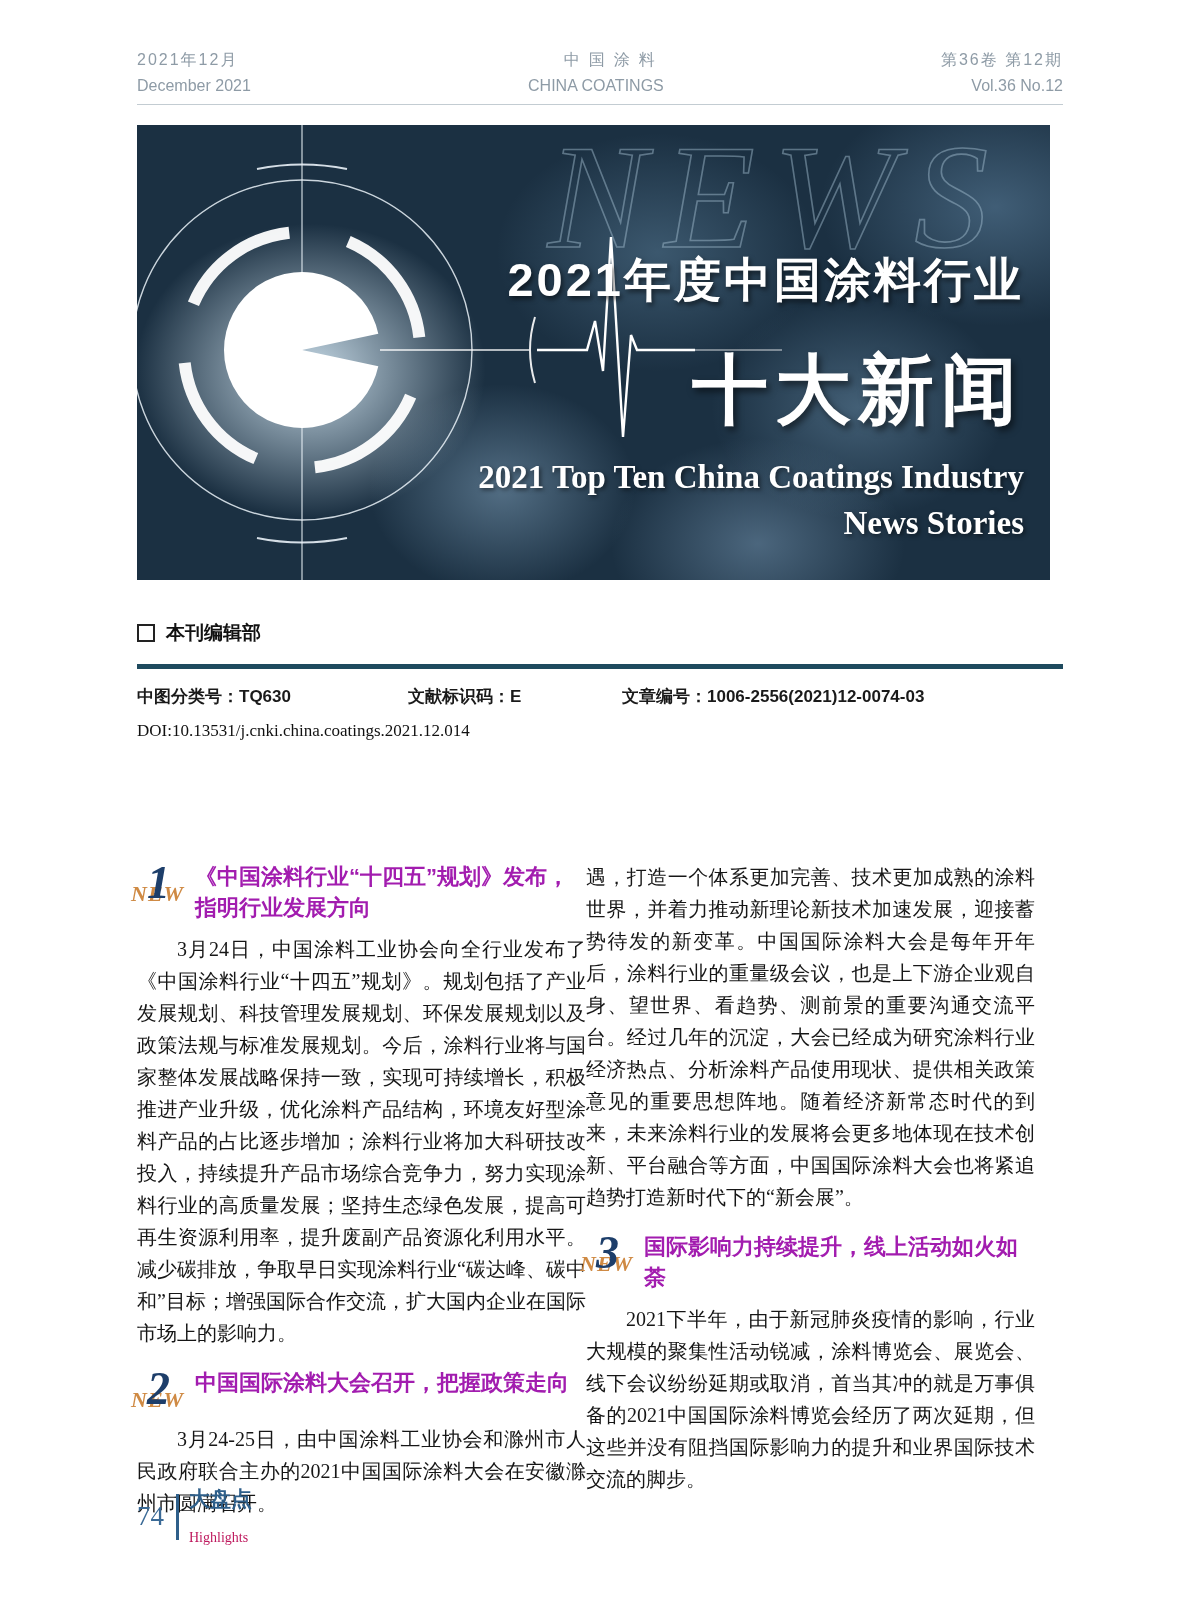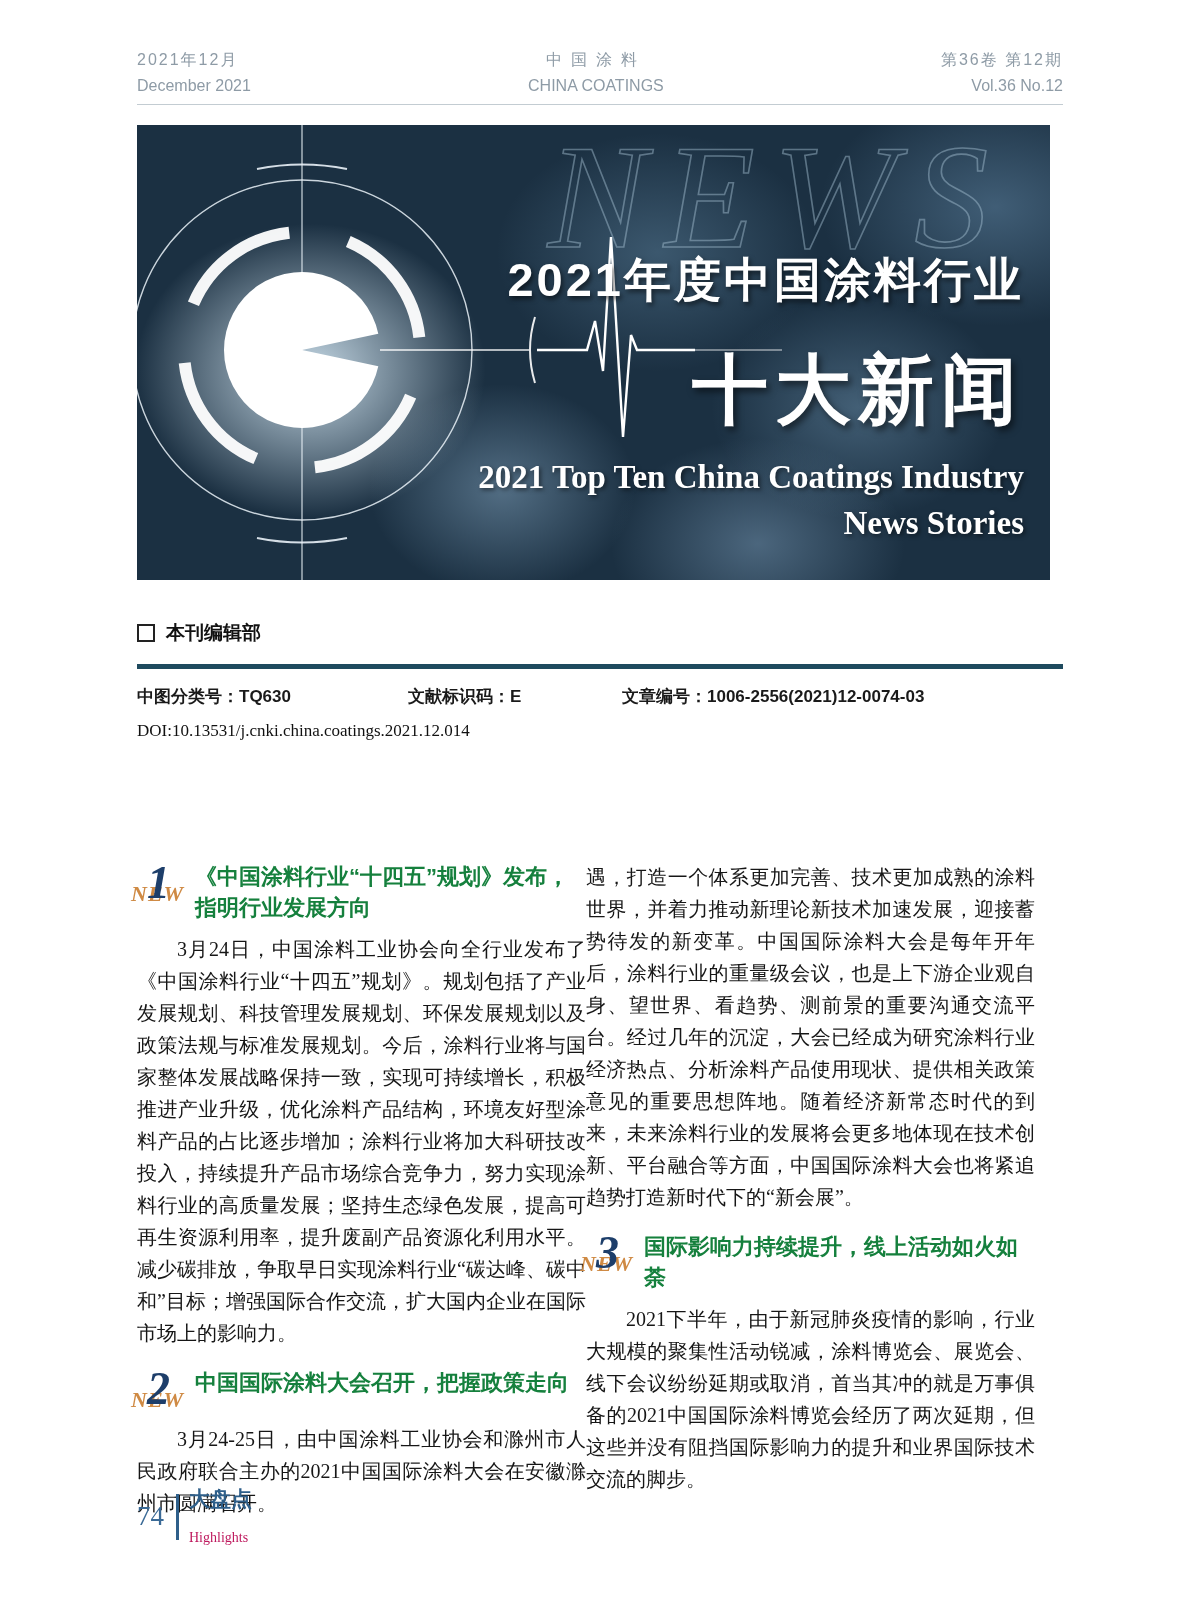--- a/index.html
+++ b/index.html
@@ -7,21 +7,21 @@
         font-family:"Liberation Sans",sans-serif;}
   .content{margin:0 124px 0 137px;width:926px;}
 
   
   .journal-header{display:flex;justify-content:space-between;align-items:flex-end;
       padding-top:50px;padding-bottom:9px;border-bottom:1px solid #c3ccd2;}
   .jh-col{display:flex;flex-direction:column;gap:6px;}
   .jh-cn{font-size:16px;color:#8e9ba6;letter-spacing:2px;}
   .jh-center .jh-cn{letter-spacing:9px;}
   .jh-en{font-size:16px;color:#8e9ba6;}
-  .jh-left{text-align:left}.jh-center{text-align:center}.jh-right{text-align:right}
+  .jh-left{text-align:left}.jh-center{text-align:right}.jh-right{text-align:right}
 
   
   .hero{position:relative;margin-top:20px;width:913px;height:455px;background-color:#1b3042;
     background-image:
       radial-gradient(ellipse 250px 210px at 19% 54%, rgba(214,233,245,.9), rgba(214,233,245,0) 70%),
       radial-gradient(ellipse 190px 150px at 40% 80%, rgba(150,185,212,.45), rgba(150,185,212,0) 70%),
       radial-gradient(ellipse 230px 170px at 57% 28%, rgba(120,162,192,.35), rgba(120,162,192,0) 70%),
       radial-gradient(ellipse 210px 160px at 79% 62%, rgba(132,172,202,.38), rgba(132,172,202,0) 70%),
       radial-gradient(ellipse 250px 170px at 94% 18%, rgba(120,162,196,.4), rgba(120,162,196,0) 70%),
       radial-gradient(ellipse 210px 150px at 68% 92%, rgba(142,177,207,.42), rgba(142,177,207,0) 70%);}
@@ -50,21 +50,21 @@
   .para{text-indent:2em;margin:0;}
   .para.cont{text-indent:0;}
 
   .sec-head{display:flex;margin-bottom:10px;font-family:"Liberation Sans",sans-serif;}
   .sec-head.later{margin-top:18px;}
   .numwrap{position:relative;width:58px;flex-shrink:0;}
   .newmark{position:absolute;left:-6px;top:17px;font-family:"Liberation Serif",serif;
       font-style:italic;font-weight:bold;font-size:22px;color:#cf8a44;letter-spacing:1px;}
   .secnum{position:relative;z-index:1;font-family:"Liberation Serif",serif;font-style:italic;
       font-weight:bold;font-size:46px;line-height:44px;color:#1d3e6a;margin-left:10px;display:inline-block;}
-  .sectitle{font-weight:bold;font-size:22px;line-height:31px;color:#15803d;text-align:left;}
+  .sectitle{font-weight:bold;font-size:22px;line-height:31px;color:#a21caf;text-align:left;}
 
   
   .footer{position:absolute;left:137px;top:1487px;display:flex;align-items:center;}
   .pgnum{font-family:"Liberation Serif",serif;font-size:27px;color:#3a6a96;margin-right:12px;}
   .fbar{width:3px;height:46px;background:#2e5f8a;margin-right:10px;}
   .fsec-cn{font-size:21px;font-weight:bold;color:#2e5f8a;line-height:1.15;}
   .fsec-en{font-family:"Liberation Serif",serif;font-size:14px;color:#be185d;margin-top:19px;}
 </style>
 </head>
 <body>

